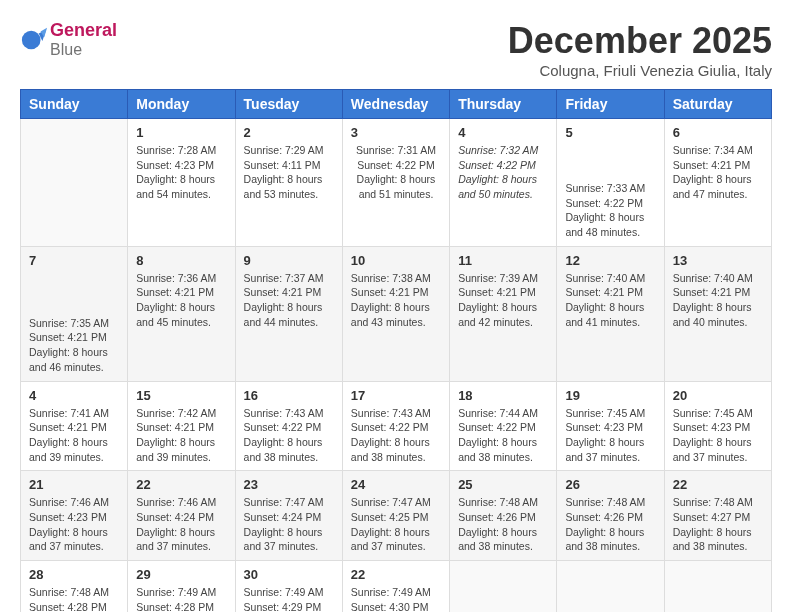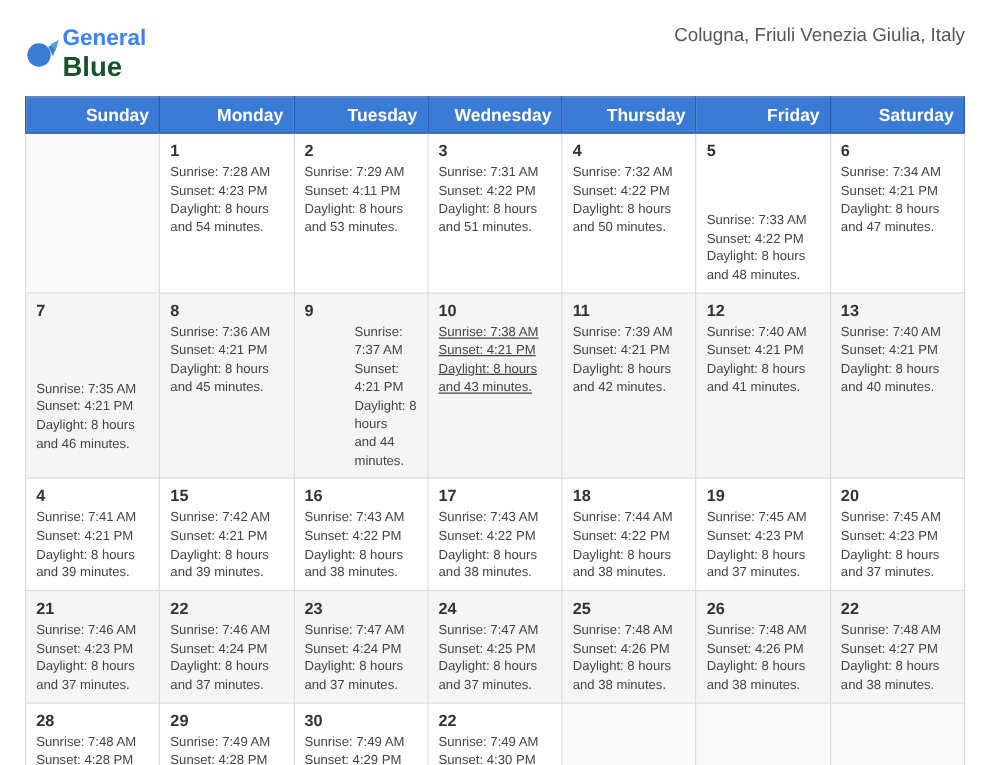--- a/index.html
+++ b/index.html
@@ -39,21 +39,21 @@
     }
     .calendar-table {
       width: 100%;
       border-collapse: collapse;
       border: 1px solid #ccc;
     }
     .calendar-table th {
       background-color: #3a7bd5;
       color: #fff;
       padding: 6px 8px;
-      text-align: right;
+      text-align: left;
       font-size: 14px;
       font-weight: bold;
       border: 1px solid #2a5bb5;
     }
     .calendar-table td {
       vertical-align: top;
       padding: 6px 8px;
       border: 1px solid #ddd;
       width: calc(100% / 7);
       min-height: 90px;
@@ -88,26 +88,27 @@
 <div>
   <div class="header-section">
     <div class="logo">
       <svg class="logo-icon" viewBox="0 0 30 30">
         <circle cx="12" cy="15" r="10" fill="#3a7bd5"></circle>
         <path d="M20 8 L28 4 L24 16 Z" fill="#3a7bd5"></path>
         <path d="M22 6 L29 2 L26 12 Z" fill="#5a9be5"></path>
       </svg>
       <div>
         <div>
-          <span style="font-size:18px;font-weight:bold;color:#3b82f6;">General</span><br>
-          <span style="font-size:22px;font-weight:bold;color:#14532d;">Blue</span>
+          <span style="font-size:18px;font-weight:bold;color:#be185d;">General</span><br>
+          <span style="font-size:16px;font-weight:normal;color:#737373;">Blue</span>
         </div>
       </div>
     </div>
     <div class="title-section">
+      <div class="month-title">December 2025</div>
       <div class="location-title">Colugna, Friuli Venezia Giulia, Italy</div>
     </div>
   </div>
 
   <table class="calendar-table">
     <thead>
       <tr>
       <th>Sunday</th>
           <th>Monday</th>
           <th>Tuesday</th>
@@ -129,28 +130,28 @@
           </td>
           <td>
             <span class="day-number">2</span>
             <div class="day-info" style="white-space: pre-line;">Sunrise: 7:29 AM
 Sunset: 4:11 PM
 Daylight: 8 hours
 and 53 minutes.</div>
           </td>
           <td>
             <span class="day-number">3</span>
-            <div class="day-info" style="white-space: pre-line;">Sunrise: 7:31 AM
+            <div class="day-info" style="white-space: pre-line; text-align: center;">Sunrise: 7:31 AM
 Sunset: 4:22 PM
 Daylight: 8 hours
 and 51 minutes.</div>
           </td>
           <td>
             <span class="day-number">4</span>
-            <div class="day-info" style="white-space: pre-line;">Sunrise: 7:32 AM
+            <div class="day-info" style="white-space: pre-line; font-style: italic;">Sunrise: 7:32 AM
 Sunset: 4:22 PM
 Daylight: 8 hours
 and 50 minutes.</div>
           </td>
           <td>
             <span class="day-number">5</span>
             <div class="day-info" style="white-space: pre-line; margin-top: 41px;">Sunrise: 7:33 AM
 Sunset: 4:22 PM
 Daylight: 8 hours
 and 48 minutes.</div>
@@ -173,28 +174,28 @@
           </td>
           <td>
             <span class="day-number">8</span>
             <div class="day-info" style="white-space: pre-line;">Sunrise: 7:36 AM
 Sunset: 4:21 PM
 Daylight: 8 hours
 and 45 minutes.</div>
           </td>
           <td>
             <span class="day-number">9</span>
-            <div class="day-info" style="white-space: pre-line; margin-left: 40px;">Sunrise: 7:37 AM
+            <div class="day-info" style="white-space: pre-line;">Sunrise: 7:37 AM
 Sunset: 4:21 PM
 Daylight: 8 hours
 and 44 minutes.</div>
           </td>
           <td>
             <span class="day-number">10</span>
-            <div class="day-info" style="white-space: pre-line; text-decoration: underline;">Sunrise: 7:38 AM
+            <div class="day-info" style="white-space: pre-line;">Sunrise: 7:38 AM
 Sunset: 4:21 PM
 Daylight: 8 hours
 and 43 minutes.</div>
           </td>
           <td>
             <span class="day-number">11</span>
             <div class="day-info" style="white-space: pre-line;">Sunrise: 7:39 AM
 Sunset: 4:21 PM
 Daylight: 8 hours
 and 42 minutes.</div>

